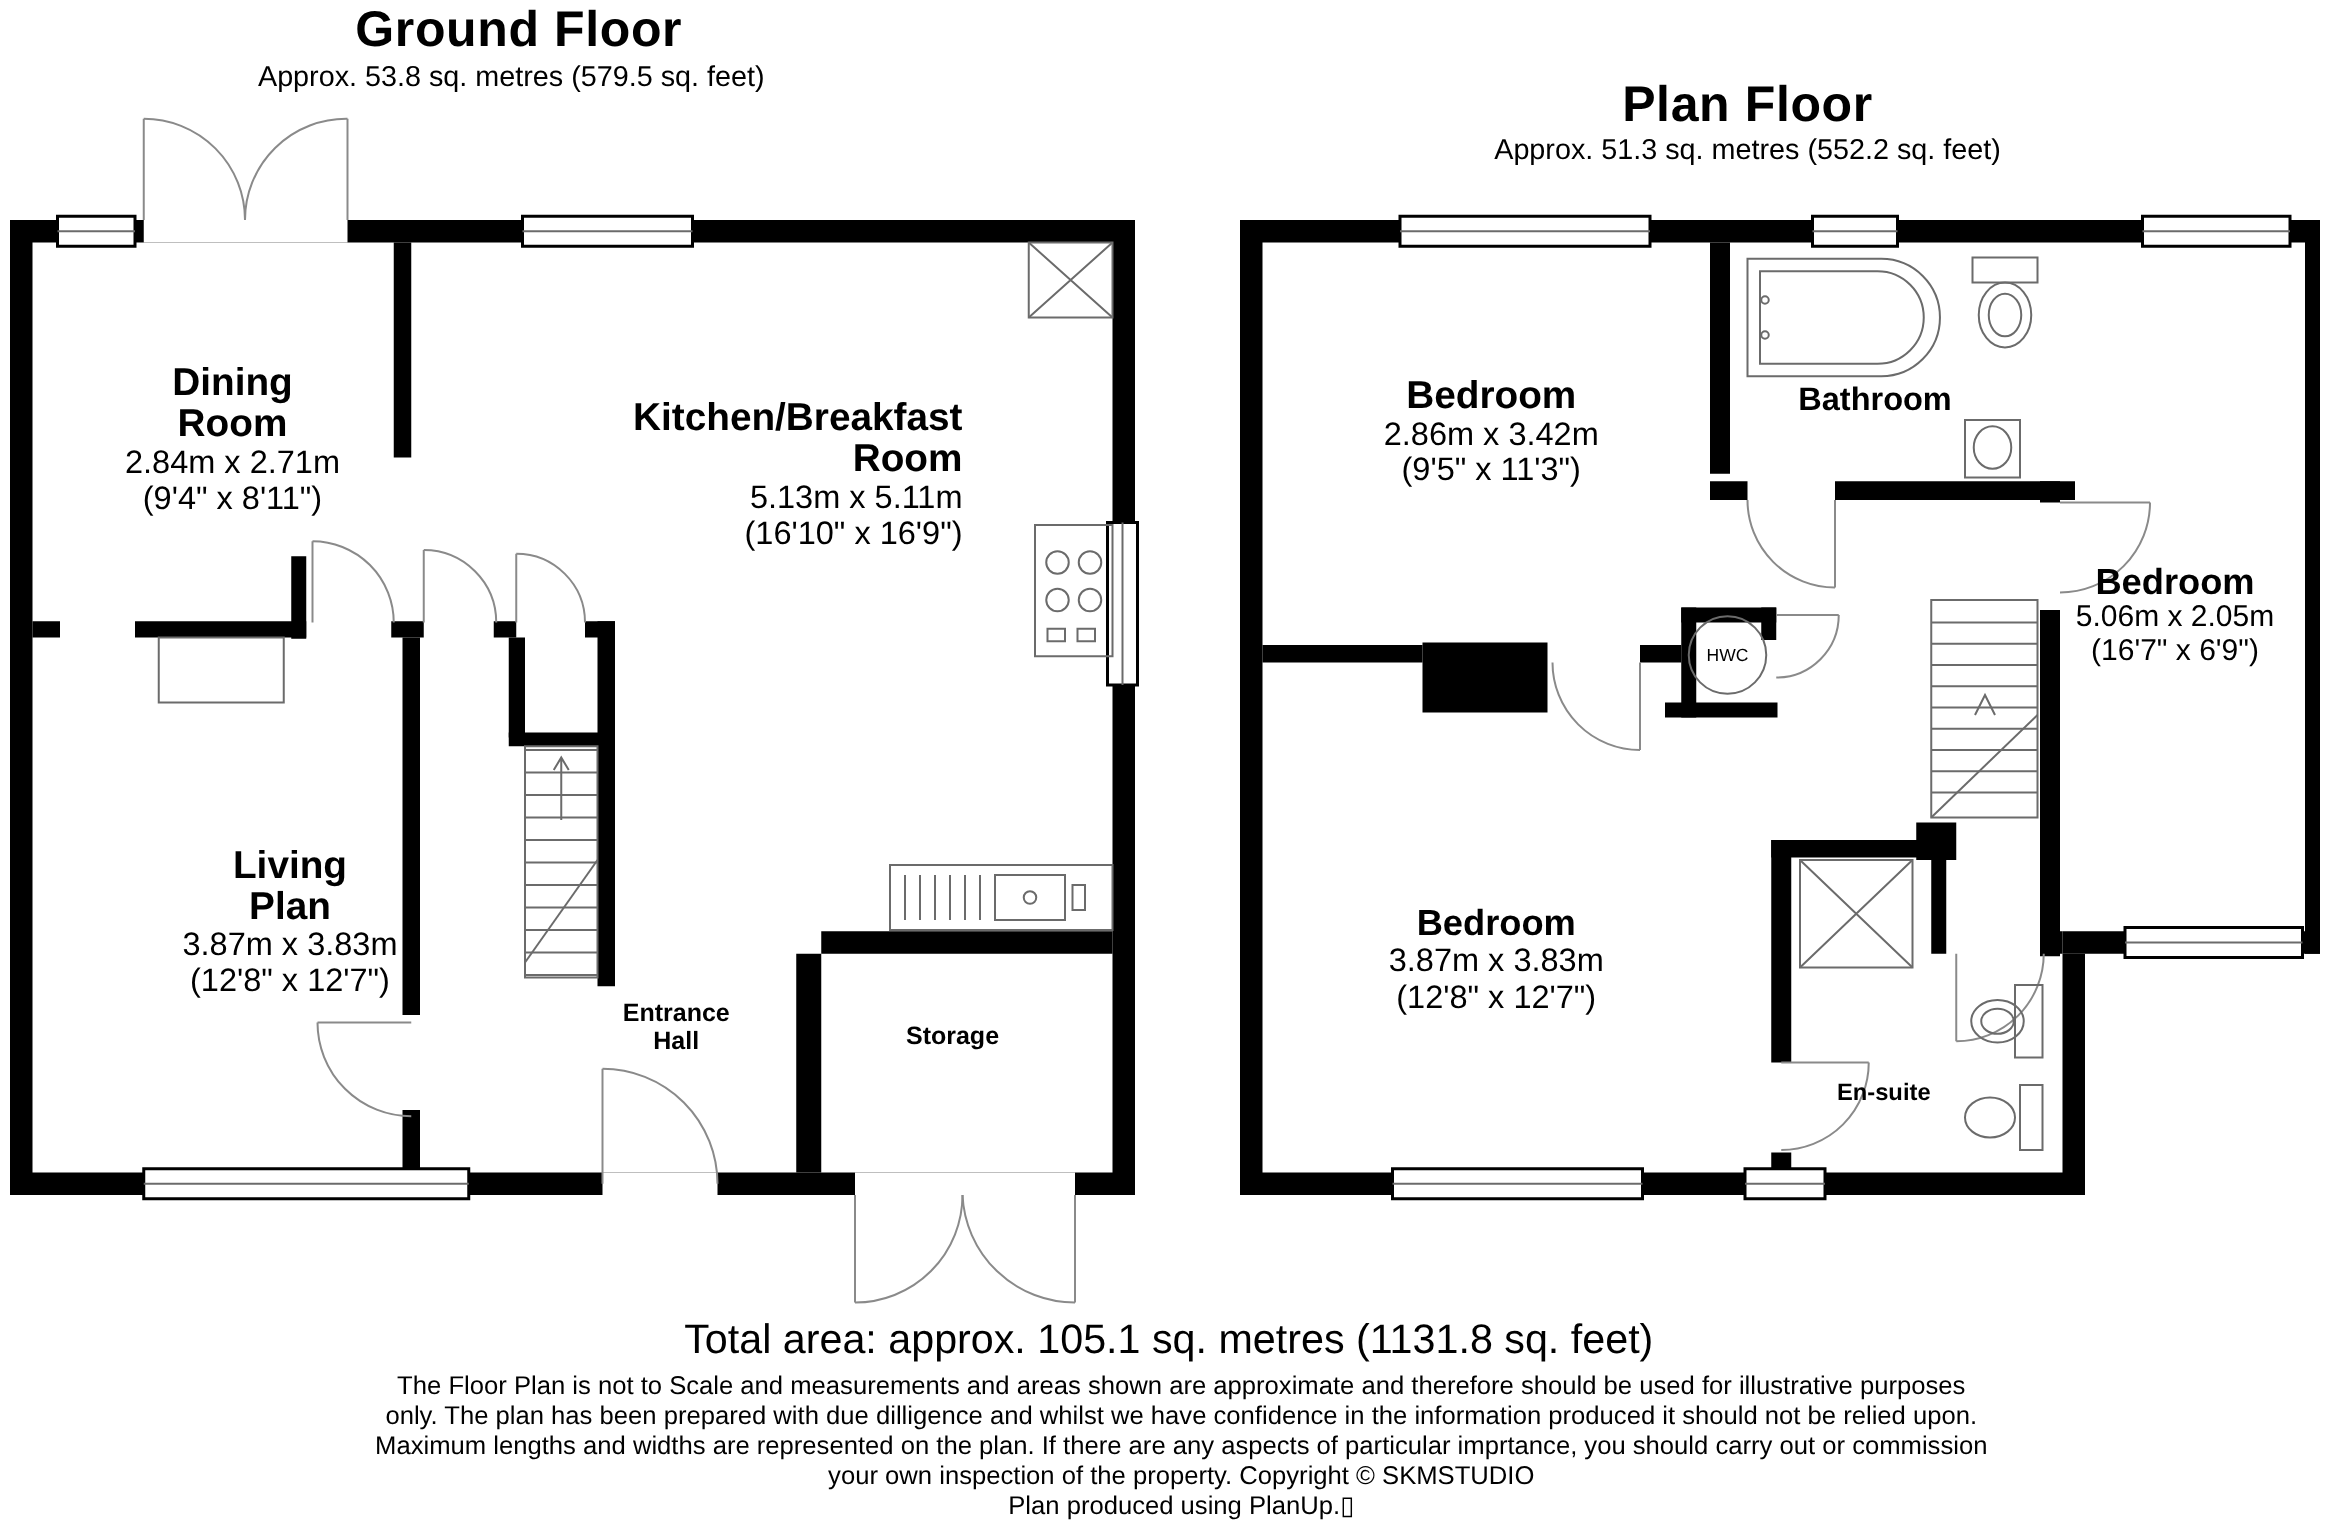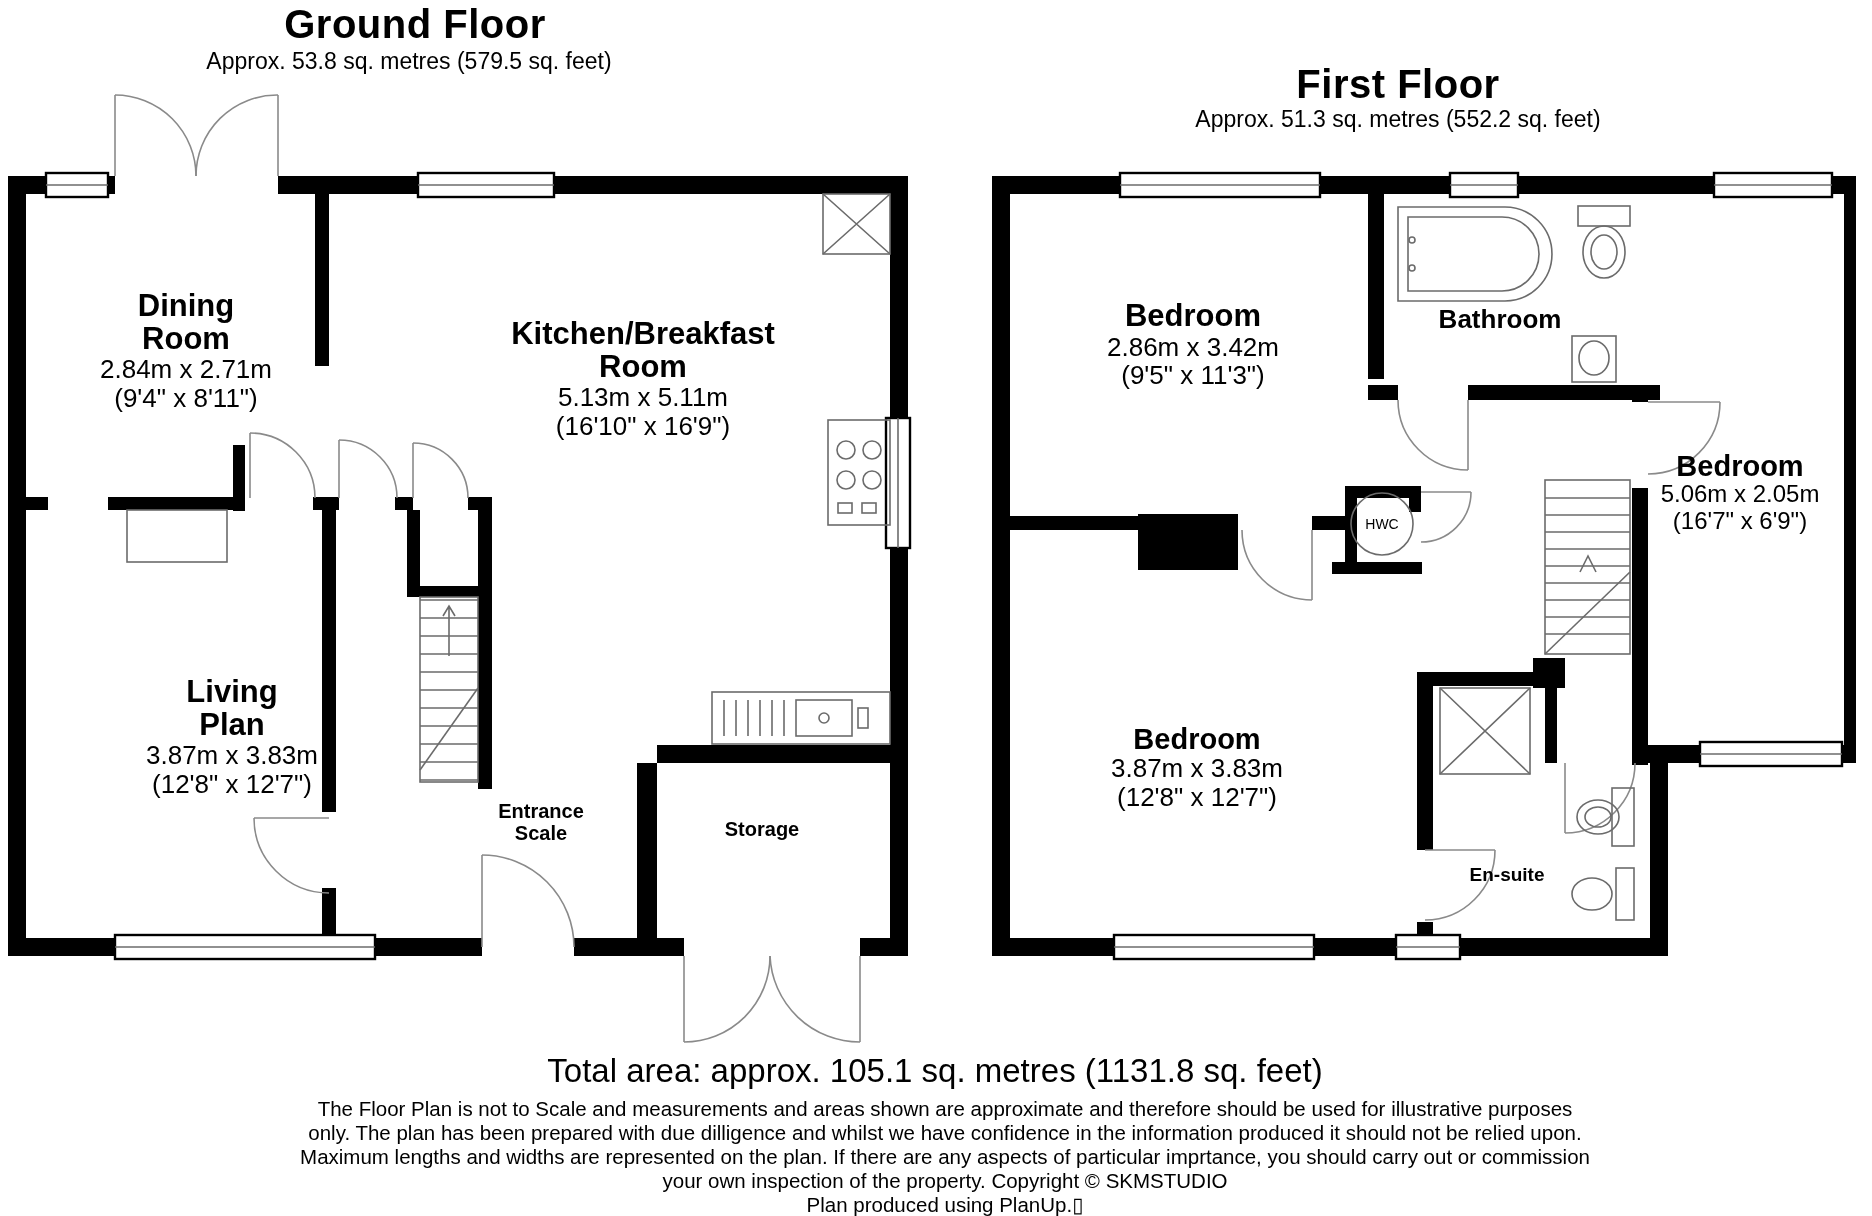--- a/index.html
+++ b/index.html
@@ -255,39 +255,39 @@
 
   <div class="label floor-title" style="left:415px;top:2px;">Ground Floor</div>
   <div class="label floor-area" style="left:409px;top:48px;">Approx. 53.8 sq. metres (579.5 sq. feet)</div>
 
   <div class="label" style="left:186px;top:290px;">
     <div class="room-name" style="width:150px;">Dining Room</div>
     <div class="room-dims">2.84m x 2.71m</div>
     <div class="room-dims">(9'4" x 8'11")</div>
   </div>
 
-  <div class="label" style="left:643px;top:318px;">
+  <div class="label" style="left:620px;top:318px;text-align:right;">
     <div class="room-name" style="width:300px;">Kitchen/Breakfast Room</div>
     <div class="room-dims">5.13m x 5.11m</div>
     <div class="room-dims">(16'10" x 16'9")</div>
   </div>
 
   <div class="label" style="left:232px;top:676px;">
     <div class="room-name" style="width:130px;">Living Plan</div>
     <div class="room-dims">3.87m x 3.83m</div>
     <div class="room-dims">(12'8" x 12'7")</div>
   </div>
 
   <div class="label small-name" style="left:541px;top:800px;font-size:20px;line-height:1.1;">
-    <div style="width:100px;white-space:normal;">Entrance Scale</div>
+    <div style="width:100px;white-space:normal;">Entrance Hall</div>
   </div>
 
   <div class="label small-name" style="left:762px;top:818px;font-size:20px;">Storage</div>
 
-  <div class="label floor-title" style="left:1398px;top:62px;">First Floor</div>
+  <div class="label floor-title" style="left:1398px;top:62px;">Plan Floor</div>
   <div class="label floor-area" style="left:1398px;top:106px;">Approx. 51.3 sq. metres (552.2 sq. feet)</div>
 
   <div class="label" style="left:1193px;top:300px;">
     <div class="room-name">Bedroom</div>
     <div class="room-dims">2.86m x 3.42m</div>
     <div class="room-dims">(9'5" x 11'3")</div>
   </div>
 
   <div class="label small-name" style="left:1500px;top:304px;font-size:26px;">Bathroom</div>
 

